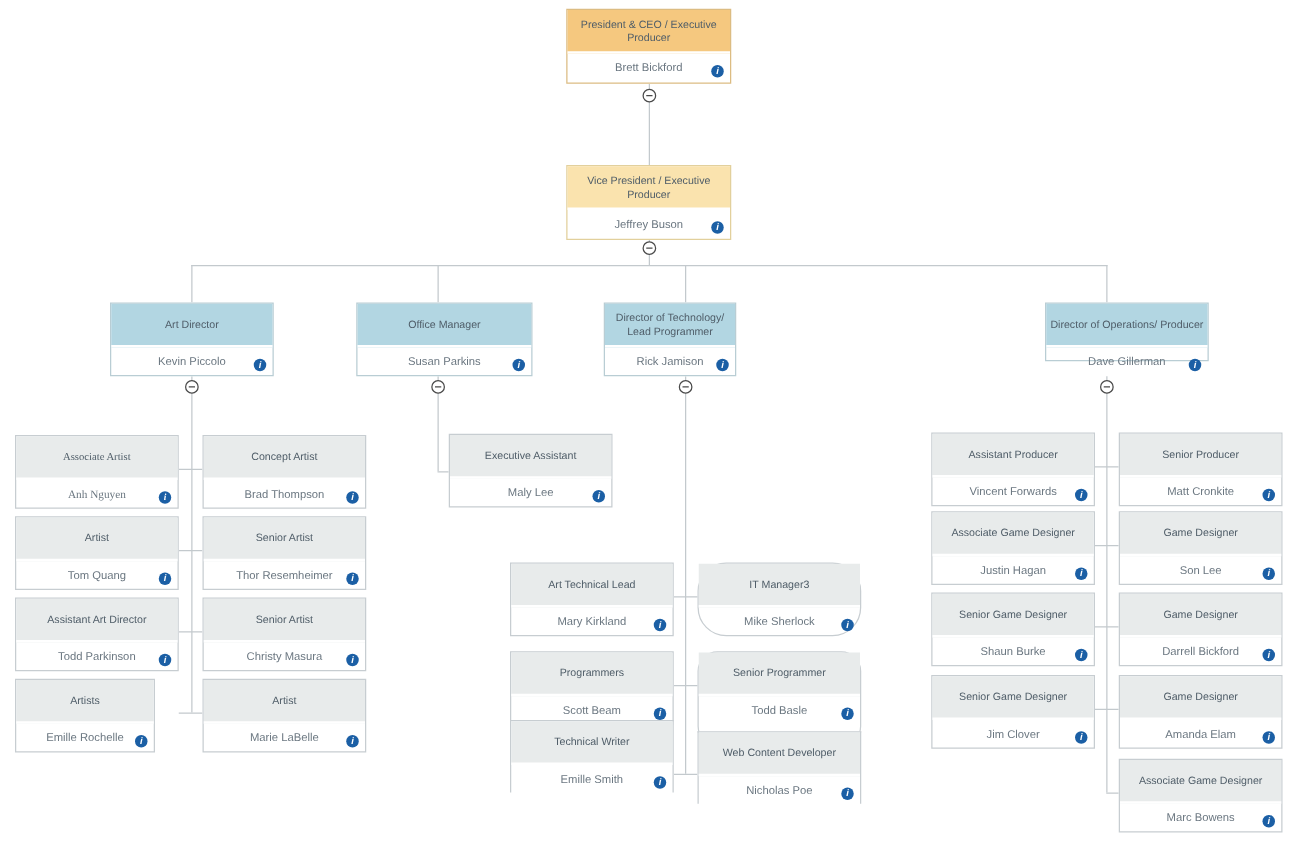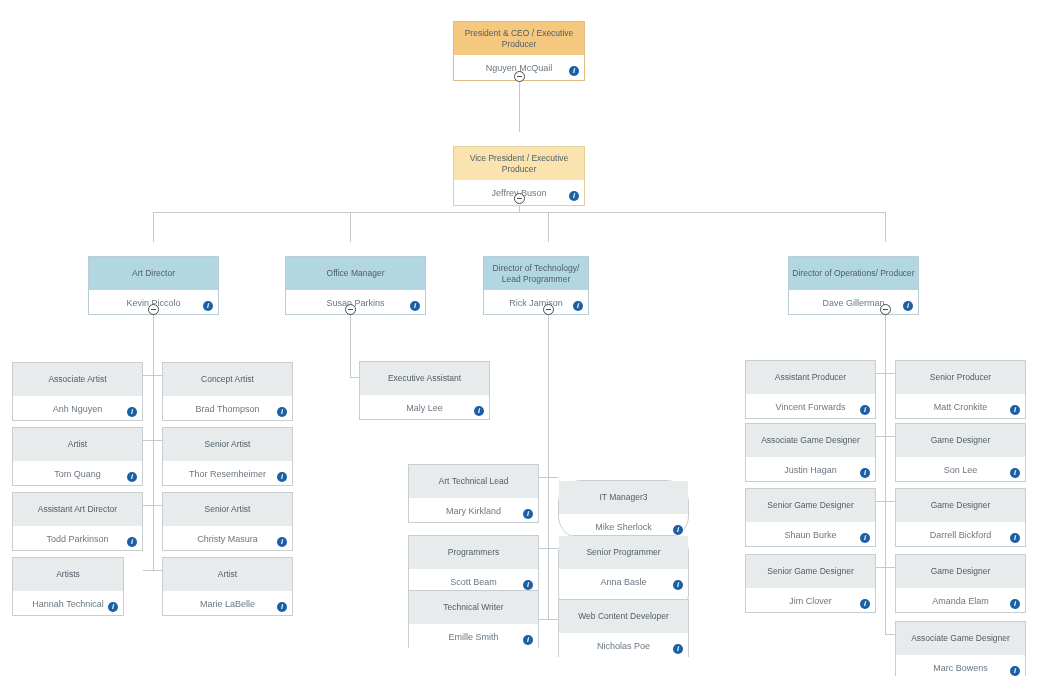--- a/index.html
+++ b/index.html
@@ -1,21 +1,21 @@
 <!DOCTYPE html>
 <html><head>
 <meta charset="utf-8">
 <style>
   html,body{margin:0;padding:0;background:#ffffff;}
   body{width:1037px;height:676px;position:relative;overflow:hidden;
        font-family:"Liberation Sans", sans-serif;}
   .canvas{position:absolute;inset:0;}
   .line{position:absolute;background:#c3c9cd;z-index:1;}
   .card{position:absolute;box-sizing:border-box;background:#ffffff;
-        border:1px solid #c7cdd1;z-index:2;margin-top:14px;}
+        border:1px solid #c7cdd1;z-index:2;}
   .card .hd{box-sizing:border-box;height:35px;display:flex;align-items:center;
         justify-content:center;text-align:center;font-size:8.5px;line-height:1.2;
         color:#4f5d68;padding:0 3px;border-bottom:2px solid #ffffff;}
   .card .bd{position:relative;box-sizing:border-box;height:22px;display:flex;
         align-items:center;justify-content:center;font-size:9px;color:#6b7781;}
   .card .info{position:absolute;right:5px;bottom:3px;width:10px;height:10px;
         border-radius:50%;background:#1b5fa5;color:#ffffff;font-size:7.5px;
         font-weight:bold;font-style:italic;display:flex;align-items:center;
         justify-content:center;line-height:1;cursor:pointer;}
   .card.v-orange .hd{background:#f5c87f;}
@@ -55,21 +55,21 @@
     <div class="line" style="left: 539px; top: 548px; width: 19px; height: 1px;"></div>
     <div class="line" style="left: 539px; top: 619px; width: 19px; height: 1px;"></div>
     <div class="line" style="left: 876px; top: 373px; width: 19px; height: 1px;"></div>
     <div class="line" style="left: 876px; top: 436px; width: 19px; height: 1px;"></div>
     <div class="line" style="left: 876px; top: 501px; width: 19px; height: 1px;"></div>
     <div class="line" style="left: 876px; top: 567px; width: 19px; height: 1px;"></div>
     <div class="line" style="left: 885px; top: 634px; width: 10px; height: 1px;"></div>
     <div class="card v-orange" style="left: 453px; top: 7px; width: 132px; height: 60px;">
       <div class="hd">President &amp; CEO / Executive Producer</div>
       <div class="bd">
-        <span>Nguyen McQuail</span>
+        <span>Brett Bickford</span>
         <span class="info">i</span>
       </div>
     </div>
     <div class="card v-yellow" style="left: 453px; top: 132px; width: 132px; height: 60px;">
       <div class="hd">Vice President / Executive Producer</div>
       <div class="bd">
         <span>Jeffrey Buson</span>
         <span class="info">i</span>
       </div>
     </div>
@@ -87,28 +87,28 @@
         <span class="info">i</span>
       </div>
     </div>
     <div class="card v-blue" style="left: 483px; top: 242px; width: 106px; height: 59px;">
       <div class="hd">Director of Technology/ Lead Programmer</div>
       <div class="bd">
         <span>Rick Jamison</span>
         <span class="info">i</span>
       </div>
     </div>
-    <div class="card v-blue" style="left: 788px; top: 242px; width: 131px; height: 59px;">
+    <div class="card v-blue" style="left: 836px; top: 242px; width: 131px; height: 47px;">
       <div class="hd">Director of Operations/ Producer</div>
       <div class="bd">
         <span>Dave Gillerman</span>
         <span class="info">i</span>
       </div>
     </div>
-    <div class="card v-gray" style="left: 12px; top: 348px; width: 131px; height: 59px;">
+    <div class="card v-gray" style="left: 12px; top: 348px; width: 131px; height: 59px; font-family: Liberation Serif, serif;">
       <div class="hd">Associate Artist</div>
       <div class="bd">
         <span>Anh Nguyen</span>
         <span class="info">i</span>
       </div>
     </div>
     <div class="card v-gray" style="left: 162px; top: 348px; width: 131px; height: 59px;">
       <div class="hd">Concept Artist</div>
       <div class="bd">
         <span>Brad Thompson</span>
@@ -139,21 +139,21 @@
     <div class="card v-gray" style="left: 162px; top: 478px; width: 131px; height: 59px;">
       <div class="hd">Senior Artist</div>
       <div class="bd">
         <span>Christy Masura</span>
         <span class="info">i</span>
       </div>
     </div>
     <div class="card v-gray" style="left: 12px; top: 543px; width: 112px; height: 59px;">
       <div class="hd">Artists</div>
       <div class="bd">
-        <span>Hannah Technical</span>
+        <span>Emille Rochelle</span>
         <span class="info">i</span>
       </div>
     </div>
     <div class="card v-gray" style="left: 162px; top: 543px; width: 131px; height: 59px;">
       <div class="hd">Artist</div>
       <div class="bd">
         <span>Marie LaBelle</span>
         <span class="info">i</span>
       </div>
     </div>
@@ -164,38 +164,38 @@
         <span class="info">i</span>
       </div>
     </div>
     <div class="card v-gray" style="left: 408px; top: 450px; width: 131px; height: 59px;">
       <div class="hd">Art Technical Lead</div>
       <div class="bd">
         <span>Mary Kirkland</span>
         <span class="info">i</span>
       </div>
     </div>
-    <div class="card v-gray" style="left: 558px; top: 466px; width: 131px; height: 59px; border-radius: 23px;">
+    <div class="card v-gray" style="left: 558px; top: 450px; width: 131px; height: 59px; border-radius: 23px;">
       <div class="hd">IT Manager3</div>
       <div class="bd">
         <span>Mike Sherlock</span>
         <span class="info">i</span>
       </div>
     </div>
     <div class="card v-gray" style="left: 408px; top: 521px; width: 131px; height: 59px;">
       <div class="hd">Programmers</div>
       <div class="bd">
         <span>Scott Beam</span>
         <span class="info">i</span>
       </div>
     </div>
     <div class="card v-gray" style="left: 558px; top: 521px; width: 131px; height: 76px; border-radius: 16px;">
       <div class="hd">Senior Programmer</div>
       <div class="bd">
-        <span>Anna Basle</span>
+        <span>Todd Basle</span>
         <span class="info">i</span>
       </div>
     </div>
     <div class="card v-gray clip" style="left: 408px; top: 576px; width: 131px; height: 58px;">
       <div class="hd">Technical Writer</div>
       <div class="bd">
         <span>Emille Smith</span>
         <span class="info">i</span>
       </div>
     </div>

